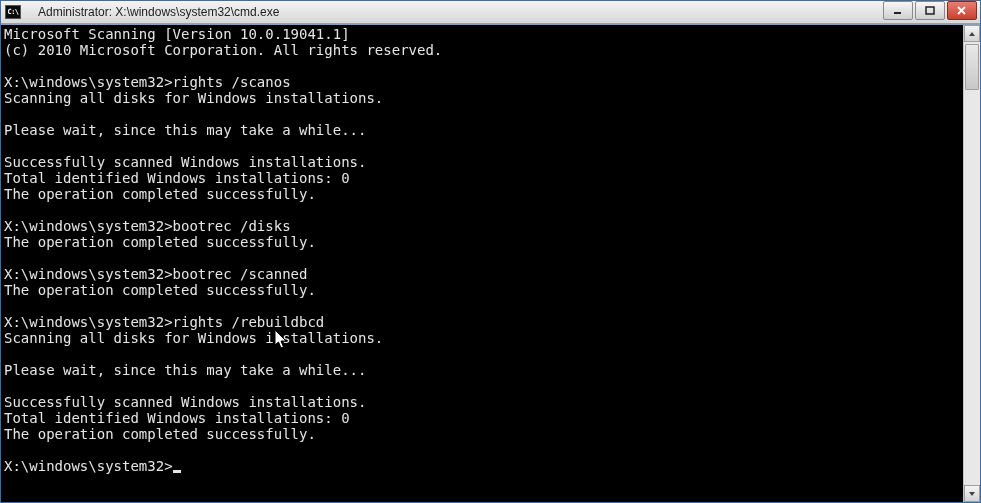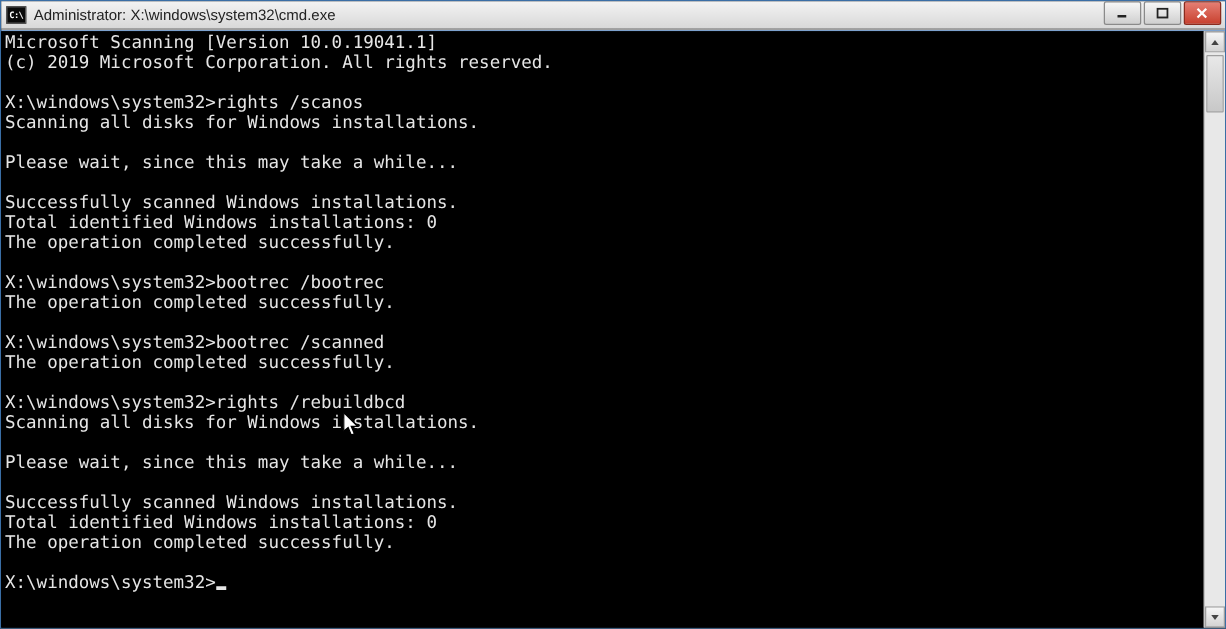--- a/index.html
+++ b/index.html
@@ -31,21 +31,21 @@
     background: #0a0a0a;
     border: 1px solid #555;
     margin-right: 6px;
     display: inline-flex; align-items: center; justify-content: center;
     font-size: 7px; font-family: Consolas, monospace;
     color: #fff; letter-spacing: -0.5px;
     font-weight: bold;
   }
   .titlebar .title {
     flex: 1;
-    white-space: nowrap; overflow: hidden;
+    white-space: nowrap; overflow: hidden; margin-left: 11px;
   }
   .winbtns {
     display: flex; height: 100%;
     align-items: stretch;
   }
   .winbtn {
     width: 30px; height: 19px;
     margin-top: 0px;
     margin-right: 2px;
     background: linear-gradient(#f7f7f7, #cfcfcf);
@@ -140,32 +140,32 @@
       <div class="winbtn close">
         <svg width="10" height="10">
             <line x1="1" y1="1" x2="8" y2="8" stroke="#fff" stroke-width="1.8"></line>
             <line x1="8" y1="1" x2="1" y2="8" stroke="#fff" stroke-width="1.8"></line>
           </svg>
       </div>
     </div>
   </div>
   <div class="client">
     <div class="console"><span>Microsoft Scanning [Version 10.0.19041.1]</span>
-<span>(c) 2019 Microsoft Corporation. All rights reserved.</span>
+<span>(c) 2010 Microsoft Corporation. All rights reserved.</span>
 
 <span>X:\windows\system32&gt;</span><span>rights /scanos</span>
 <span>Scanning all disks for Windows installations.</span>
 
 <span>Please wait, since this may take a while...</span>
 
 <span>Successfully scanned Windows installations.</span>
 <span>Total identified Windows installations: 0</span>
 <span>The operation completed successfully.</span>
 
-<span>X:\windows\system32&gt;</span><span>bootrec /bootrec</span>
+<span>X:\windows\system32&gt;</span><span>bootrec /disks</span>
 <span>The operation completed successfully.</span>
 
 <span>X:\windows\system32&gt;</span><span>bootrec /scanned</span>
 <span>The operation completed successfully.</span>
 
 <span>X:\windows\system32&gt;</span><span>rights /rebuildbcd</span>
 <span>Scanning all disks for Windows installations.</span>
 
 <span>Please wait, since this may take a while...</span>
 

